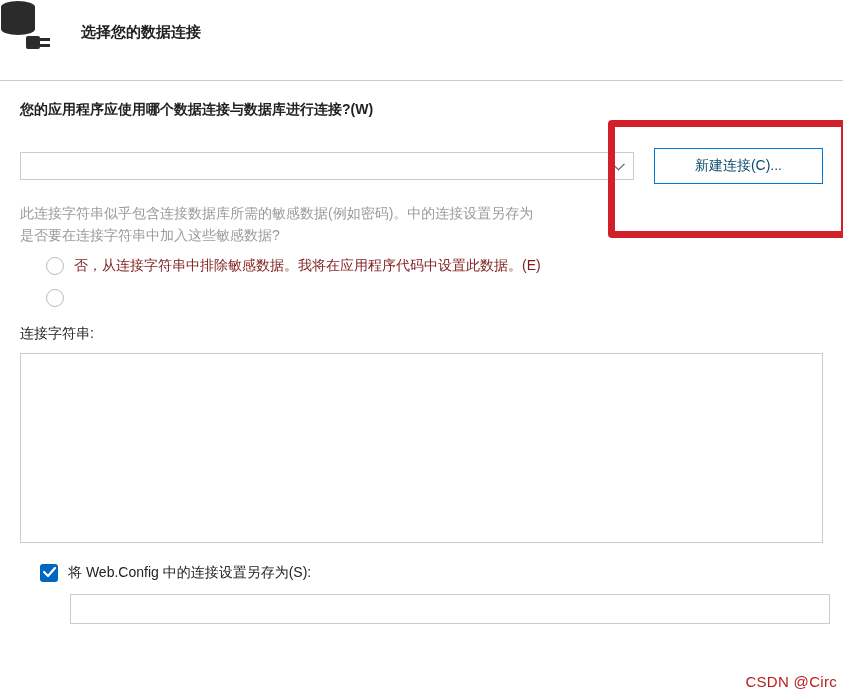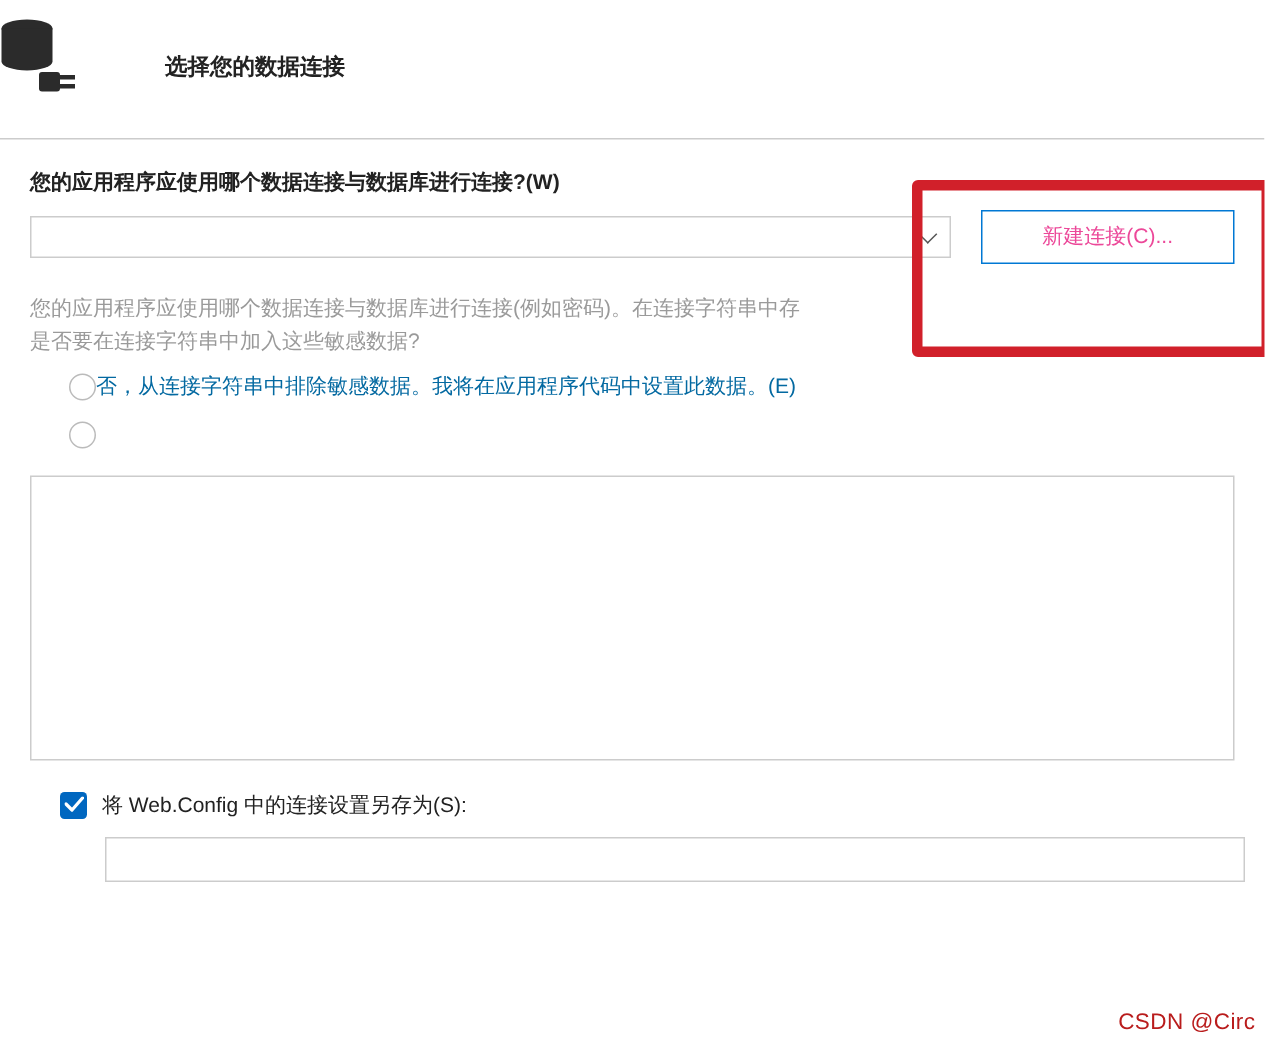--- a/index.html
+++ b/index.html
@@ -9,22 +9,22 @@
       color: #333;
       background: #fff;
       width: 843px;
       height: 694px;
       position: relative;
       overflow: hidden;
     }
     .header {
       display: flex;
       align-items: center;
-      padding: 22px 20px 20px 0;
-      gap: 50px;
+      padding: 10px 20px 20px 0;
+      gap: 21px;
     }
     .wizard-icon {
       width: 60px;
       height: 55px;
       position: relative;
       margin-top: -10px;
     }
     .wizard-icon svg { width: 100%; height: 100%; }
     .header-title {
       font-size: 15px;
@@ -36,21 +36,21 @@
       background: #ccc;
       margin: 5px 0 20px;
     }
     .content {
       padding: 0 20px;
     }
     .section-label {
       font-size: 14px;
       font-weight: bold;
       color: #222;
-      margin-bottom: 9px;
+      margin-bottom: 29px;
     }
     .conn-row {
       display: flex;
       gap: 20px;
       align-items: center;
       margin-bottom: 18px;
     }
     .conn-select {
       flex: 1;
       height: 28px;
@@ -68,21 +68,21 @@
       right: 10px;
       top: 50%;
       width: 8px; height: 8px;
       border-right: 1.5px solid #555;
       border-bottom: 1.5px solid #555;
       transform: translateY(-70%) rotate(45deg);
     }
     .new-conn-btn {
       border: 1px solid #0078d4;
       background: #fff;
-      color: #ec4899;
+      color: #0c4a6e;
       padding: 8px 40px;
       font-size: 14px;
       cursor: pointer;
       font-family: inherit;
     }
     .highlight-box {
       position: absolute;
       top: 120px;
       left: 608px;
       width: 240px;
@@ -98,22 +98,23 @@
       line-height: 1.6;
       margin-bottom: 10px;
     }
     .radio-group {
       padding-left: 26px;
       margin-bottom: 18px;
     }
     .radio-row {
       display: flex;
       align-items: center;
+      gap: 10px;
       margin-bottom: 14px;
-      color: #0369a1;
+      color: #7f1d1d;
       font-size: 14px;
     }
     .radio-circle {
       width: 18px;
       height: 18px;
       border: 1.5px solid #bbb;
       border-radius: 50%;
       flex-shrink: 0;
     }
     .plain-label {
@@ -196,34 +197,35 @@
   <div class="section-label">您的应用程序应使用哪个数据连接与数据库进行连接?(W)</div>
 
   <div class="conn-row">
     <div class="conn-select">
       <span></span>
     </div>
     <button class="new-conn-btn">新建连接(C)...</button>
   </div>
 
   <div class="info-text">
-    <span>您的应用程序应使用哪个数据连接与数据库进行连接(例如密码)。在连接字符串中存</span><br>
+    <span>此连接字符串似乎包含连接数据库所需的敏感数据(例如密码)。中的连接设置另存为</span><br>
     <span>是否要在连接字符串中加入这些敏感数据?</span>
   </div>
 
   <div class="radio-group">
     <div class="radio-row">
       <span class="radio-circle"></span>
       <span>否，从连接字符串中排除敏感数据。我将在应用程序代码中设置此数据。(E)</span>
     </div>
     <div class="radio-row">
       <span class="radio-circle"></span>
     </div>
   </div>
 
+  <div class="plain-label">连接字符串:</div>
 
   <textarea class="conn-string-box" readonly="" style=""></textarea>
 
   <div class="checkbox-row">
     <span class="checkbox">
       <svg viewBox="0 0 13 11">
           <path d="M1 5 L5 9 L12 1" stroke="#fff" stroke-width="2.2" fill="none" stroke-linecap="round" stroke-linejoin="round"></path>
         </svg>
     </span>
     <span>将 Web.Config 中的连接设置另存为(S):</span>

